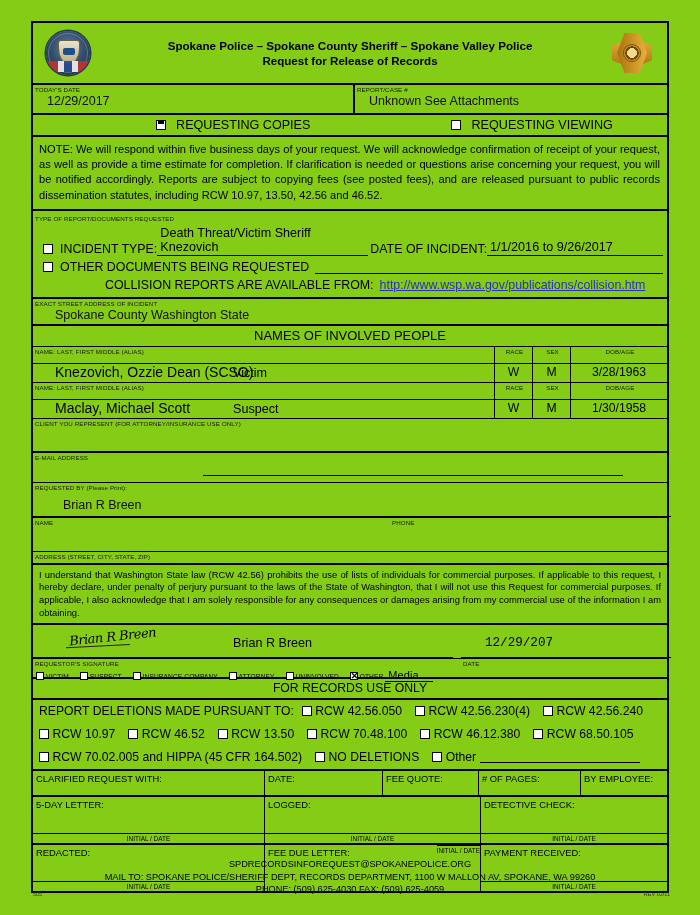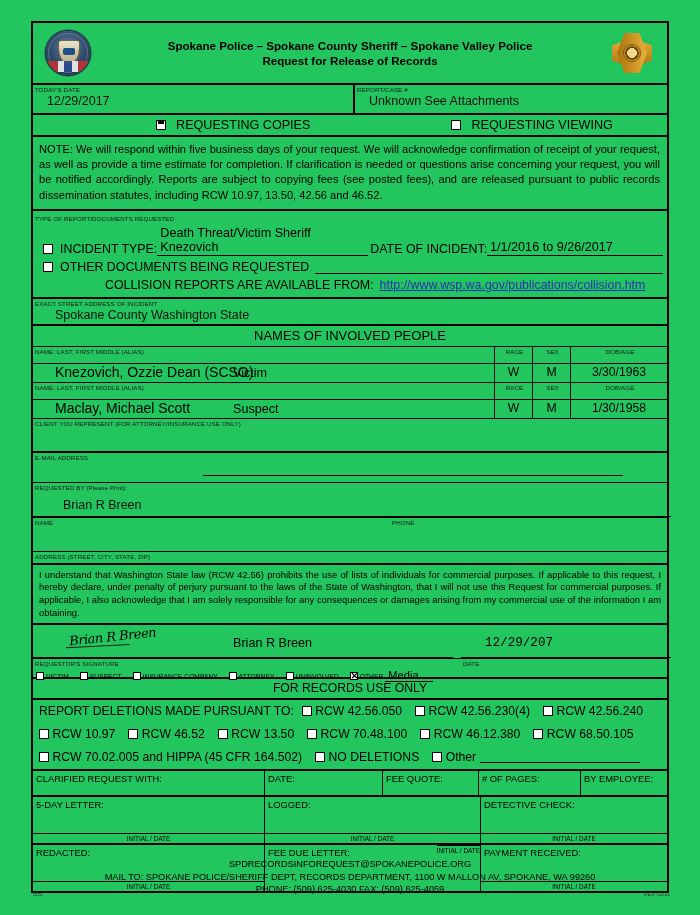--- a/index.html
+++ b/index.html
@@ -2,21 +2,21 @@
 <html><head>
 <meta charset="utf-8">
 <style>
   html,body{margin:0;padding:0;background:#ffffff;}
   body{
     width:700px;height:915px;
     font-family:"Liberation Sans", sans-serif;
     color:#000;
     -webkit-font-smoothing:none;
   }
-  .page{position:relative;width:700px;height:915px;background:#22c55e;}
+  .page{position:relative;width:700px;height:915px;background:#84cc16;}
 
   
   .frame{
     position:absolute;left:31px;top:21px;width:638px;
     border:2px solid #000;border-bottom:none;
     box-sizing:border-box;
   }
   .row{display:flex;border-bottom:2px solid #000;box-sizing:border-box;}
   .row.thin{border-bottom:1px solid #000;}
   .cell{box-sizing:border-box;position:relative;}
@@ -244,21 +244,21 @@
         <div class="nval">Knezovich, Ozzie Dean (SCSO)</div>
         <div class="nrole" style="top:2px">Victim</div>
       </div>
       <div class="cell vsep ncell-race">
           <div class="nval c">W</div>
         </div>
       <div class="cell vsep ncell-sex">
           <div class="nval c">M</div>
         </div>
       <div class="cell ncell-dob">
-          <div class="nval c">3/30/1963</div>
+          <div class="nval c">3/28/1963</div>
         </div>
     </div>
 
     <div class="row thin" style="height:17px">
       <div class="cell vsep ncell-name" style="flex:1">
         <div class="tiny">NAME: LAST, FIRST MIDDLE (ALIAS)</div>
       </div>
       <div class="cell vsep ncell-race">
           <div class="tiny ctr">RACE</div>
         </div>

